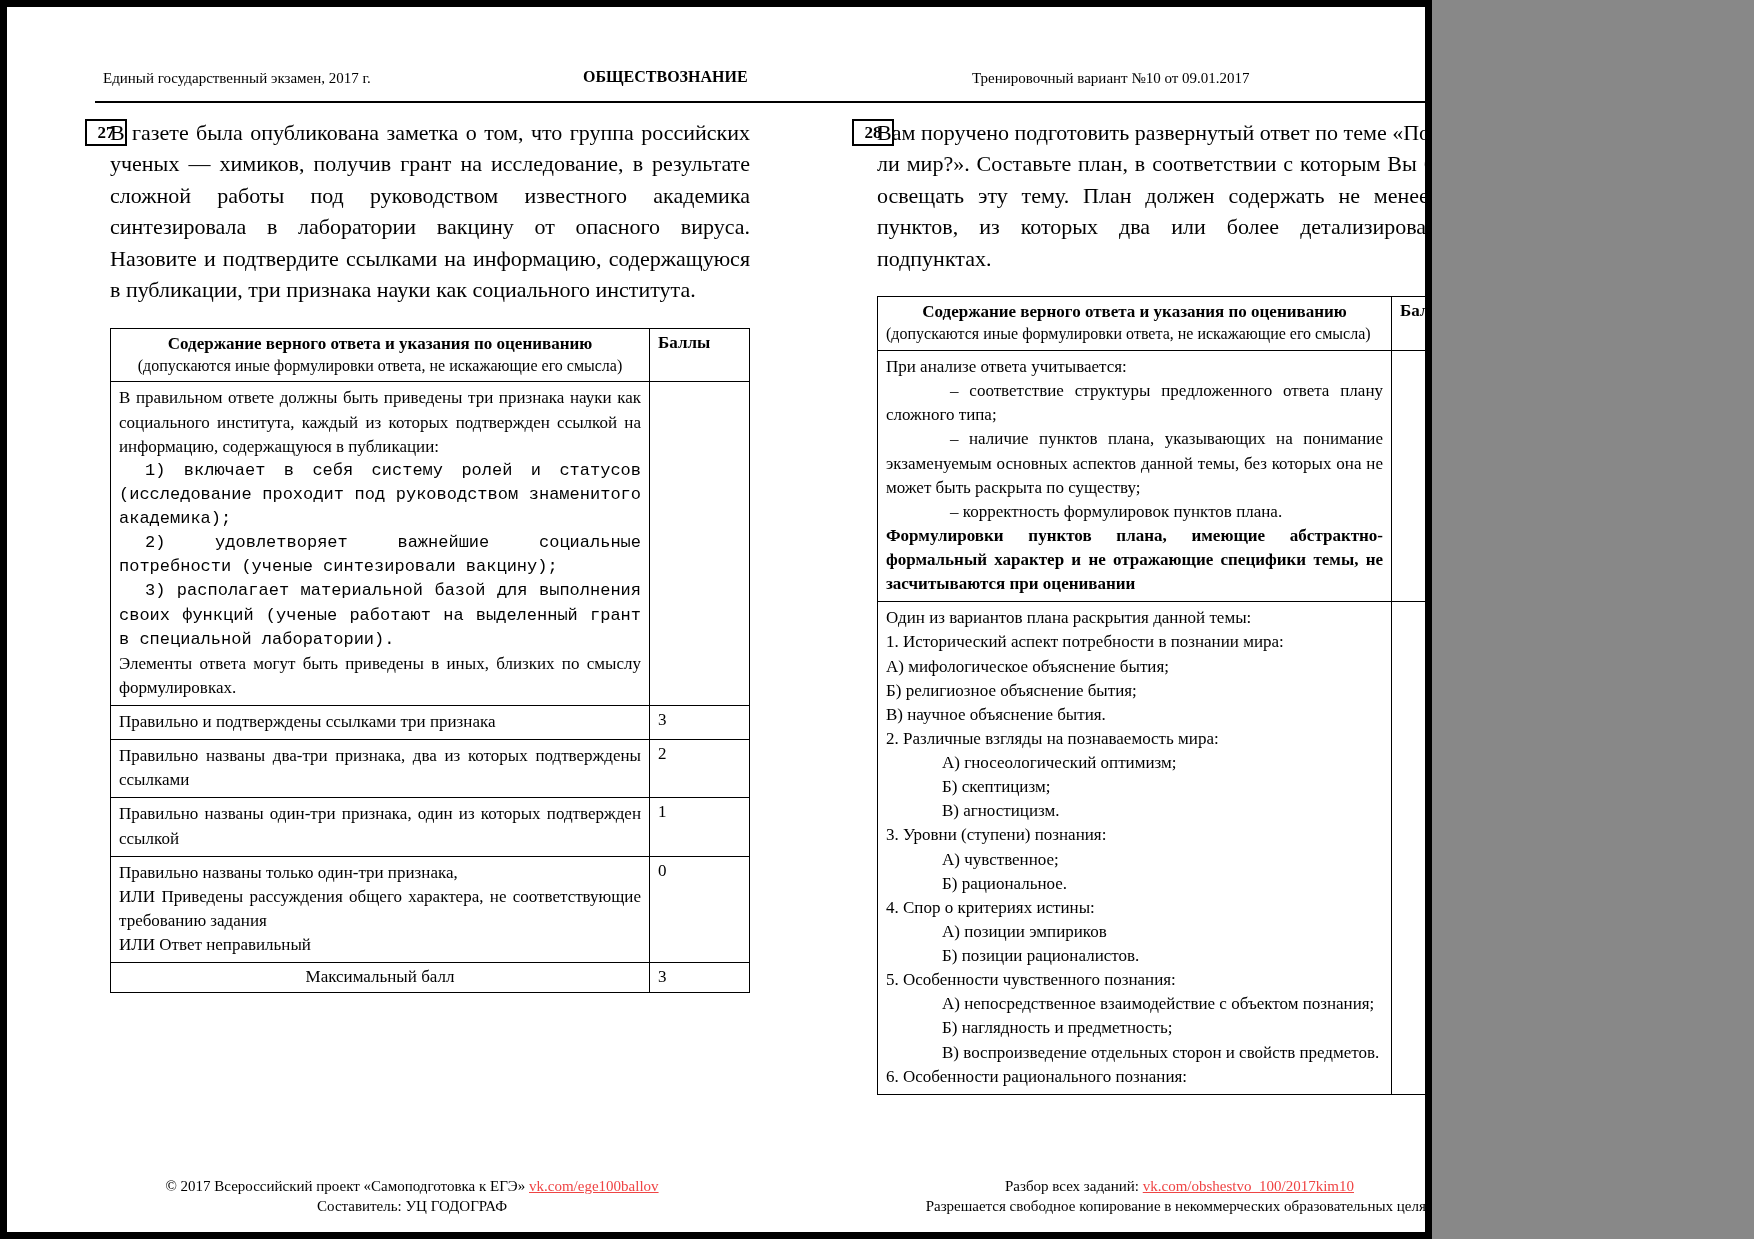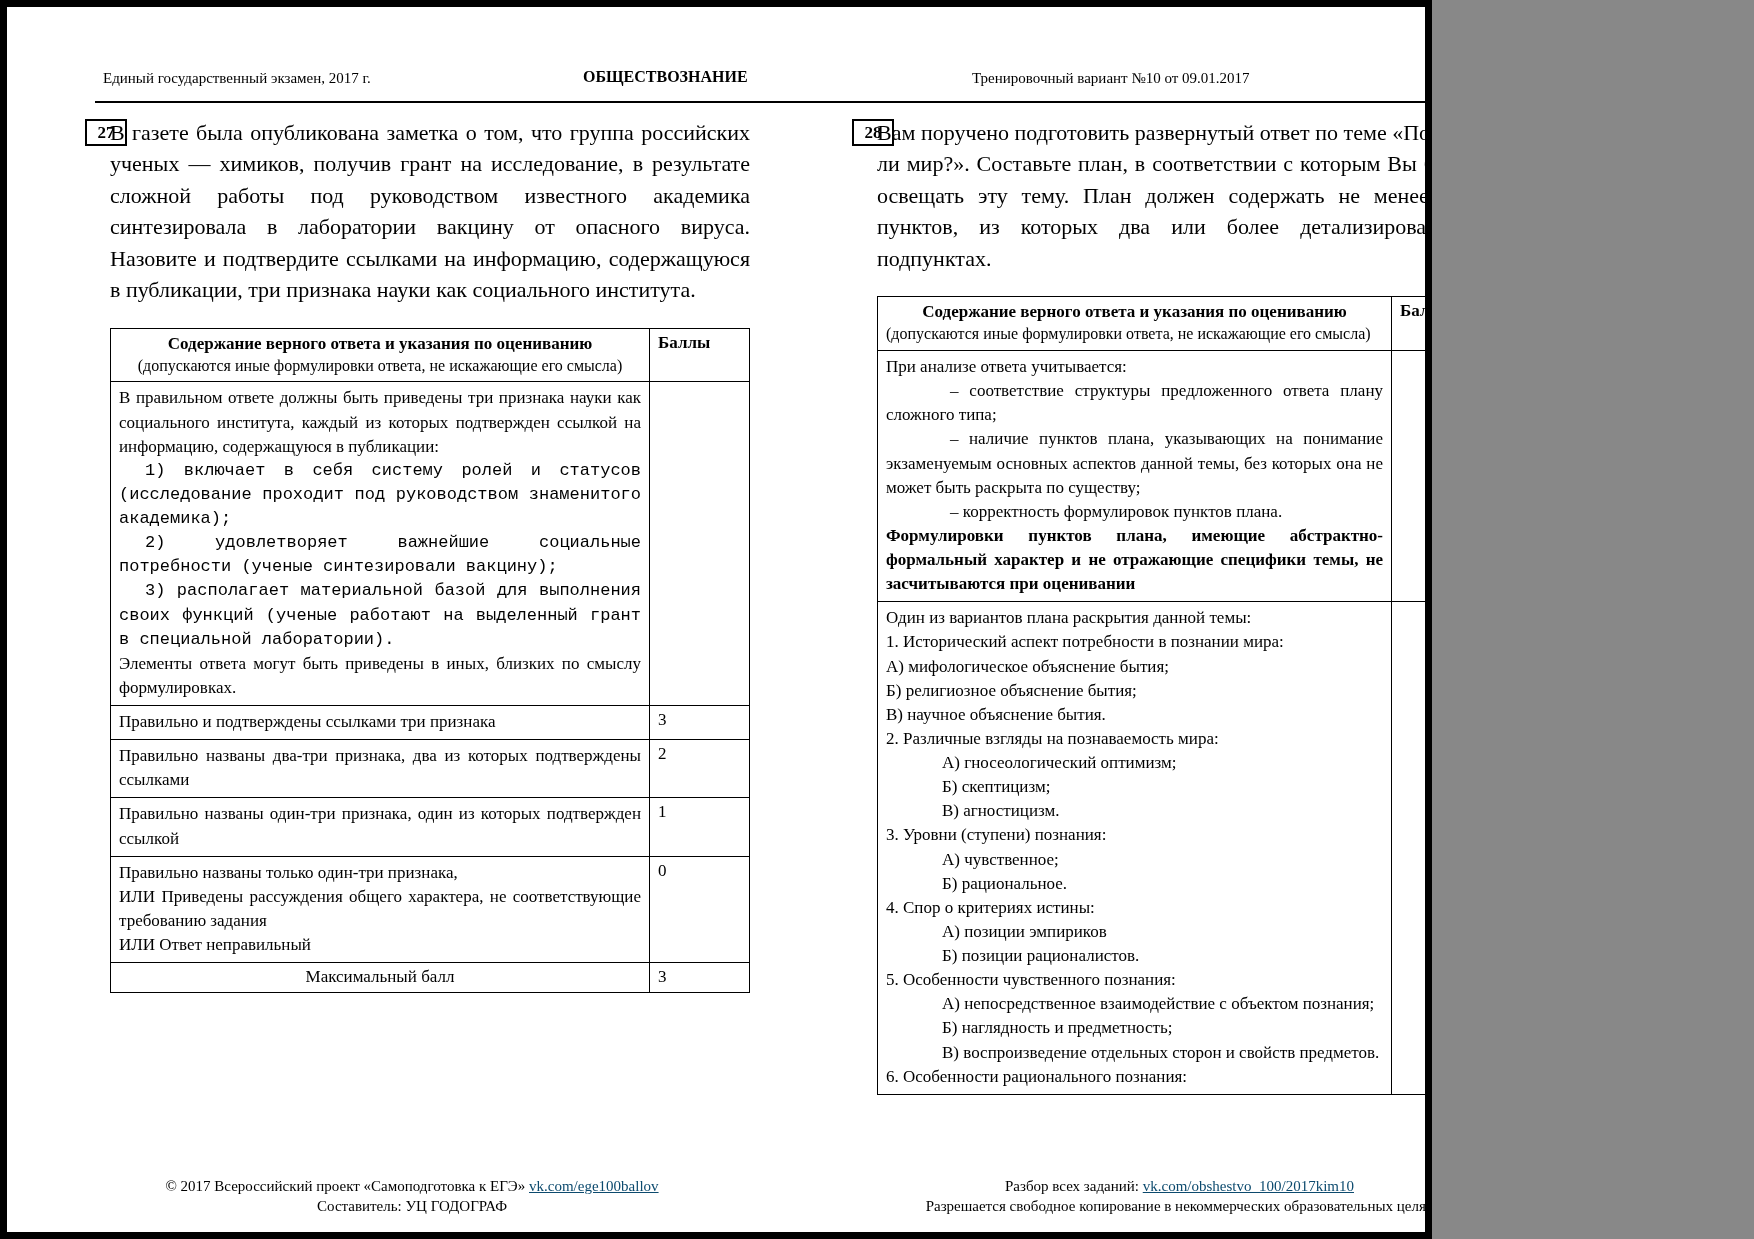--- a/index.html
+++ b/index.html
@@ -53,21 +53,21 @@
              background:repeating-linear-gradient(180deg,
                #000 0 2px, #fff 2px 4px, #000 4px 9px, #fff 9px 11px,
                #000 11px 12px, #fff 12px 16px, #000 16px 18px, #fff 18px 19px,
                #000 19px 23px, #fff 23px 27px); }
   .qr { position:absolute; left:1678px; top:1146px; width:64px; height:64px; }
 
   
   .footer-block { position:absolute; bottom:16px; text-align:center; font-size:15px; line-height:20px; }
   .footer-left  { left:100px; width:610px; }
   .footer-right { left:865px; width:615px; }
-  a.doclink { color:#0c4a6e; text-decoration:underline; cursor:pointer;text-align:right; }
+  a.doclink { color:#ef4444; text-decoration:underline; cursor:pointer;text-align:right; }
 </style>
 </head>
 <body>
 
 <div class="page">
 
   <div class="hdr-item hdr-exam">Единый государственный экзамен, 2017 г.</div>
   <div class="hdr-item hdr-subject">ОБЩЕСТВОЗНАНИЕ</div>
   <div class="hdr-item hdr-variant">Тренировочный вариант  №10  от  09.01.2017</div>
   <div class="hdr-item hdr-page">15 / 17</div>

